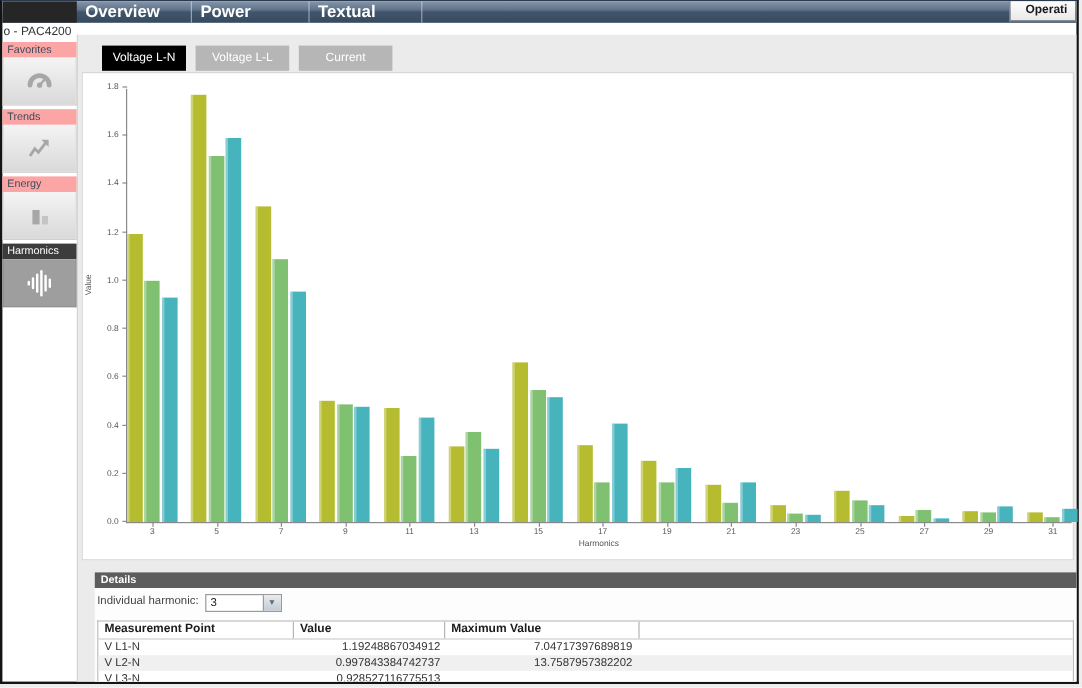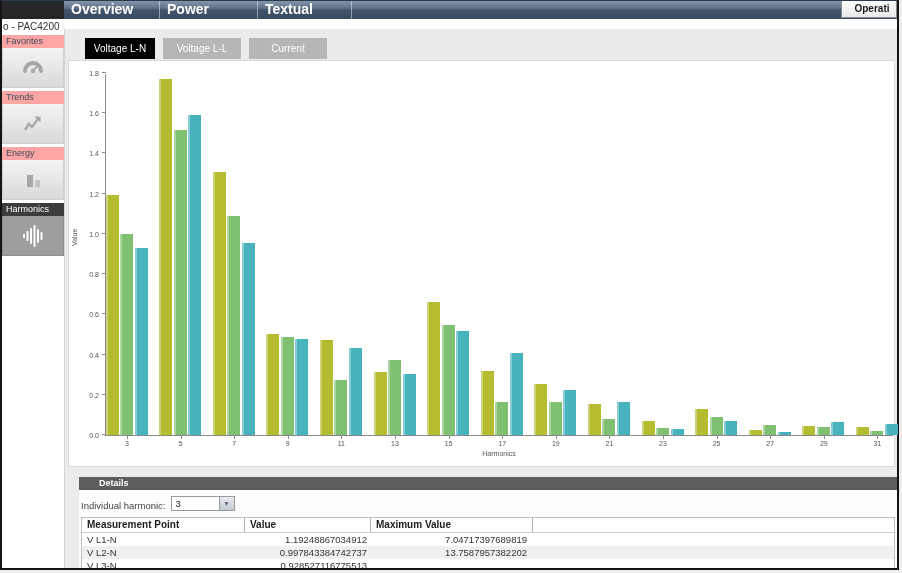--- a/index.html
+++ b/index.html
@@ -84,27 +84,27 @@
   .xtick-lbl { position:absolute; top:100%; margin-top:5px; font-size:7px; color:#555; transform:translateX(-50%); }
   .ylabel {
     position:absolute; left:2px; top:185px; font-size:7px; color:#555;
     transform:rotate(-90deg); transform-origin:left top;
   }
   .xlabel { position:absolute; left:36px; width:788px; top:389px; text-align:center; font-size:7px; color:#555; }
   
   .details-header {
     position:absolute; left:14px; top:448px; right:0; height:13px;
     background:#5d5d5d; color:#fff; font-size:9px; font-weight:bold;
-    line-height:13px; padding-left:20px;
+    line-height:13px; padding-left:5px;
   }
   .details-body {
     position:absolute; left:14px; top:461px; right:0; bottom:0;
     background:#fdfdfd; overflow:hidden;
   }
-  .harm-row { position:absolute; left:2px; top:5px; height:16px; display:flex; align-items:flex-end; }
+  .harm-row { position:absolute; left:2px; top:5px; height:16px; display:flex; align-items:flex-start; }
   .harm-label { font-size:9.5px; color:#444; margin-right:5px; }
   .combo { display:flex; height:15px; border:1px solid #9a9a9a; background:#fff; }
   .combo-value { width:47px; font-size:9.5px; color:#222; padding:1px 0 0 4px; }
   .combo-btn {
     width:15px; background:linear-gradient(#e8ecf0,#c3cad2);
     border-left:1px solid #9a9a9a; color:#5f6b78; font-size:7px;
     display:flex; align-items:center; justify-content:center; cursor:default;
   }
   .dtable {
     position:absolute; left:2px; top:27px; width:814px; bottom:0;

